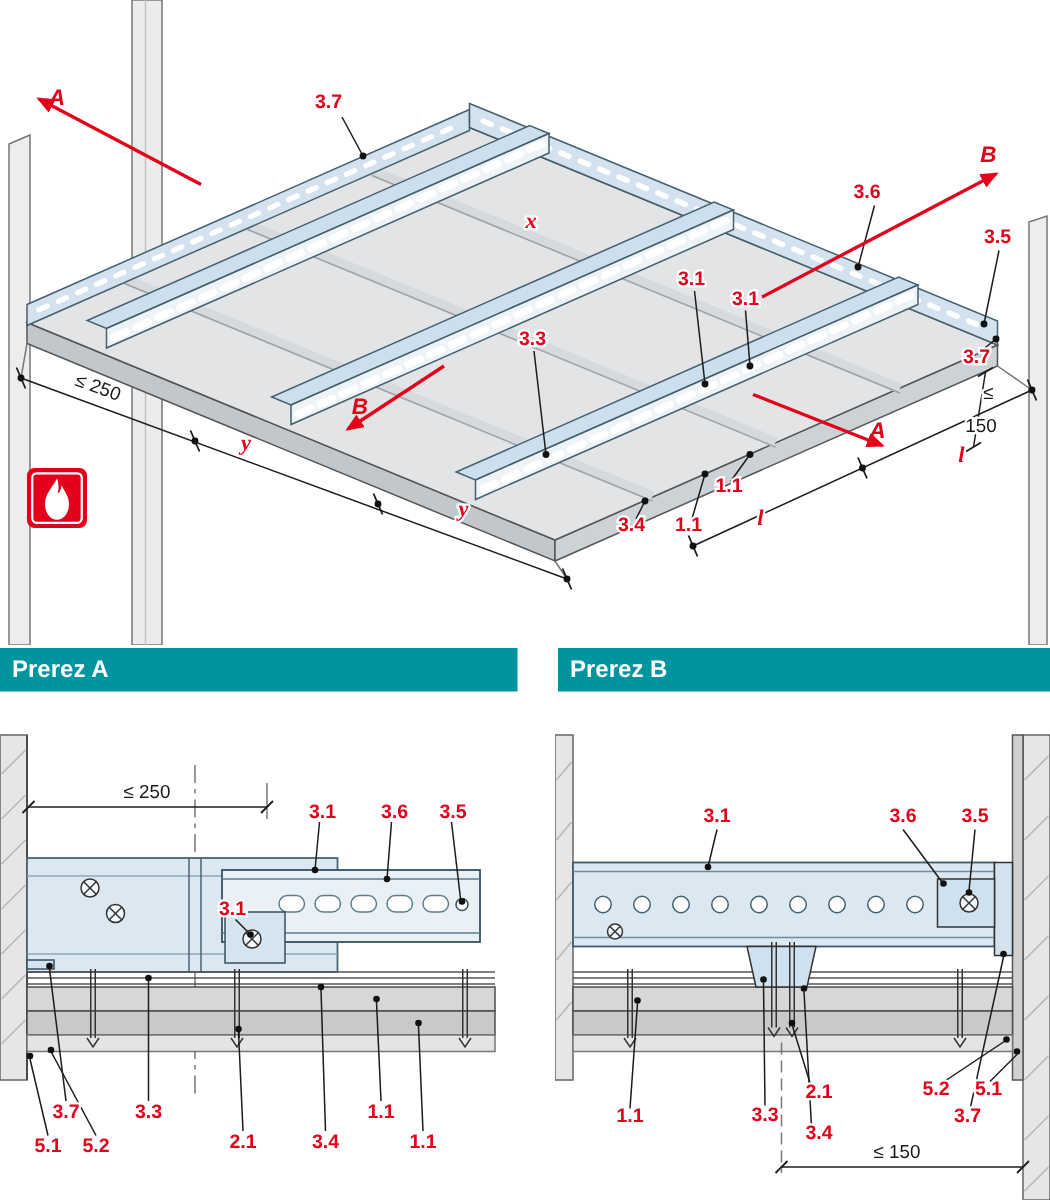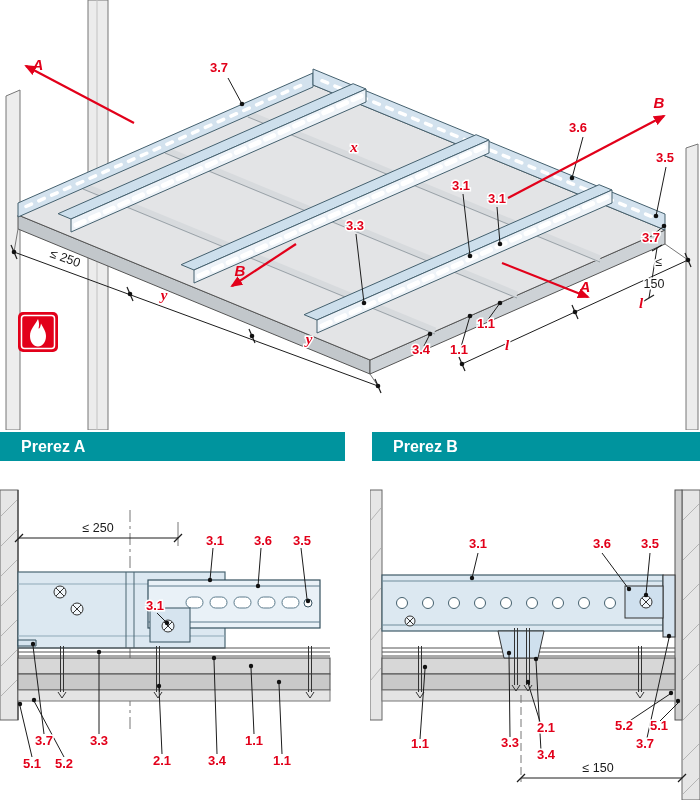--- a/index.html
+++ b/index.html
@@ -14,21 +14,21 @@
   .mi{fill:#e2001a;font-size:15px;font-weight:700;font-style:italic;text-anchor:middle;
       font-family:"Liberation Serif",serif;paint-order:stroke;stroke:#fff;stroke-width:3px;}
   .sec{fill:#e2001a;font-size:15px;font-weight:700;font-style:italic;text-anchor:middle;}
   .ld{stroke:#1c1c1c;stroke-width:1;}
   .dt{fill:#111;}
   .rd{stroke:#e2001a;stroke-width:2.2;fill:none;}
   .dl{stroke:#1c1c1c;stroke-width:1;fill:none;}
   .ext{stroke:#777;stroke-width:1;}
   .tick{stroke:#1c1c1c;stroke-width:1.2;}
   .hdr{position:absolute;top:432px;height:29px;background:#00949e;color:#fff;
-       font-size:16px;font-weight:700;line-height:29px;padding-left:21px;box-sizing:border-box;}
+       font-size:16px;font-weight:700;line-height:29px;padding-left:8px;box-sizing:border-box;}
   #hdrA{left:0;width:345px;}
   #hdrB{left:372px;width:328px;}
 </style>
 </head>
 <body>
 
 <div class="page">
 
   <svg style="left:0;top:0" width="700" height="430" viewBox="0 0 700 430">
     <defs>

